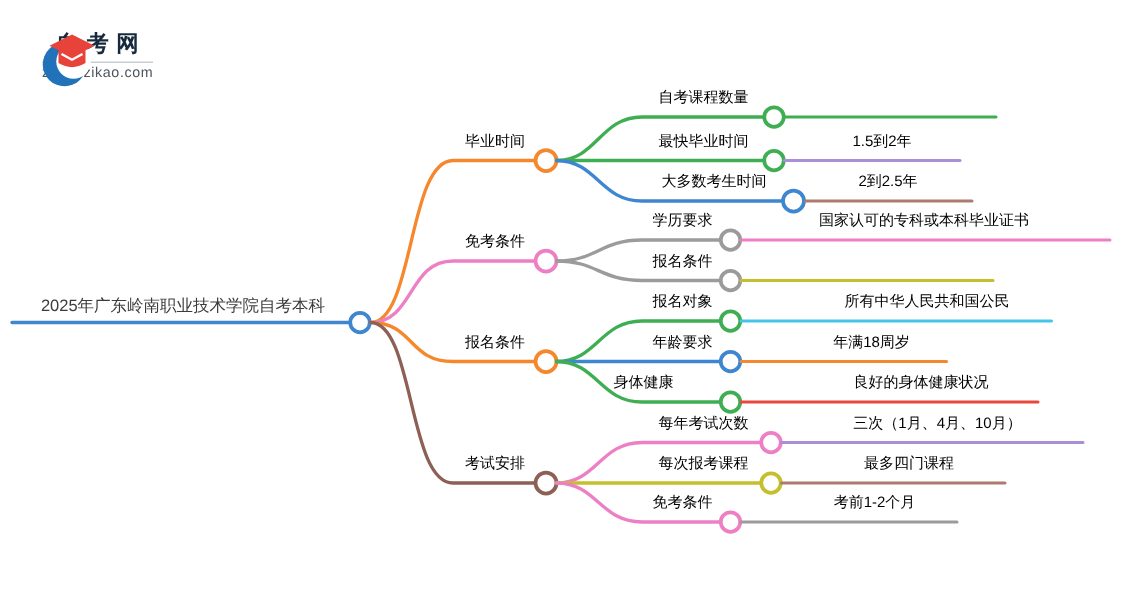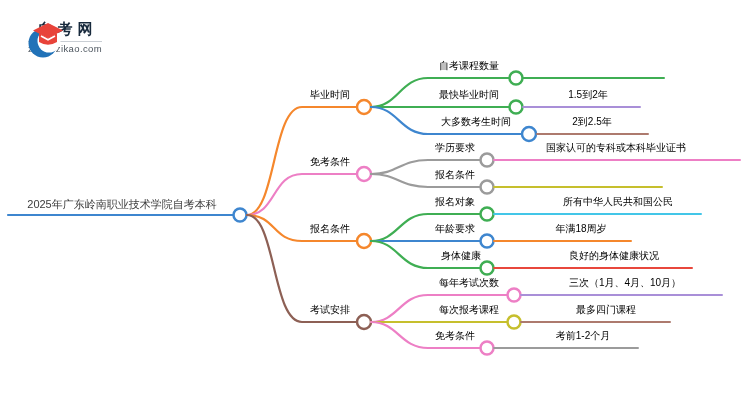--- a/index.html
+++ b/index.html
@@ -120,21 +120,21 @@
   <div class="lbl" style="left:616px;top:140px;">国家认可的专科或本科毕业证书</div>
 
   <div class="lbl" style="left:455px;top:167px;">报名条件</div>
 
   <div class="lbl" style="left:455px;top:194px;">报名对象</div>
   <div class="lbl" style="left:618px;top:194px;">所有中华人民共和国公民</div>
 
   <div class="lbl" style="left:455px;top:221px;">年龄要求</div>
   <div class="lbl" style="left:581px;top:221px;">年满18周岁</div>
 
-  <div class="lbl" style="left:461px;top:248px;">身体健康</div>
+  <div class="lbl" style="left:429px;top:248px;">身体健康</div>
   <div class="lbl" style="left:469px;top:275px;">每年考试次数</div>
 
   <div class="lbl" style="left:614px;top:248px;">良好的身体健康状况</div>
   <div class="lbl" style="left:625px;top:275px;">三次（1月、4月、10月）</div>
 
   <div class="lbl" style="left:469px;top:302px;">每次报考课程</div>
   <div class="lbl" style="left:606px;top:302px;">最多四门课程</div>
 
   <div class="lbl" style="left:455px;top:328px;">免考条件</div>
   <div class="lbl" style="left:583px;top:328px;">考前1-2个月</div>

